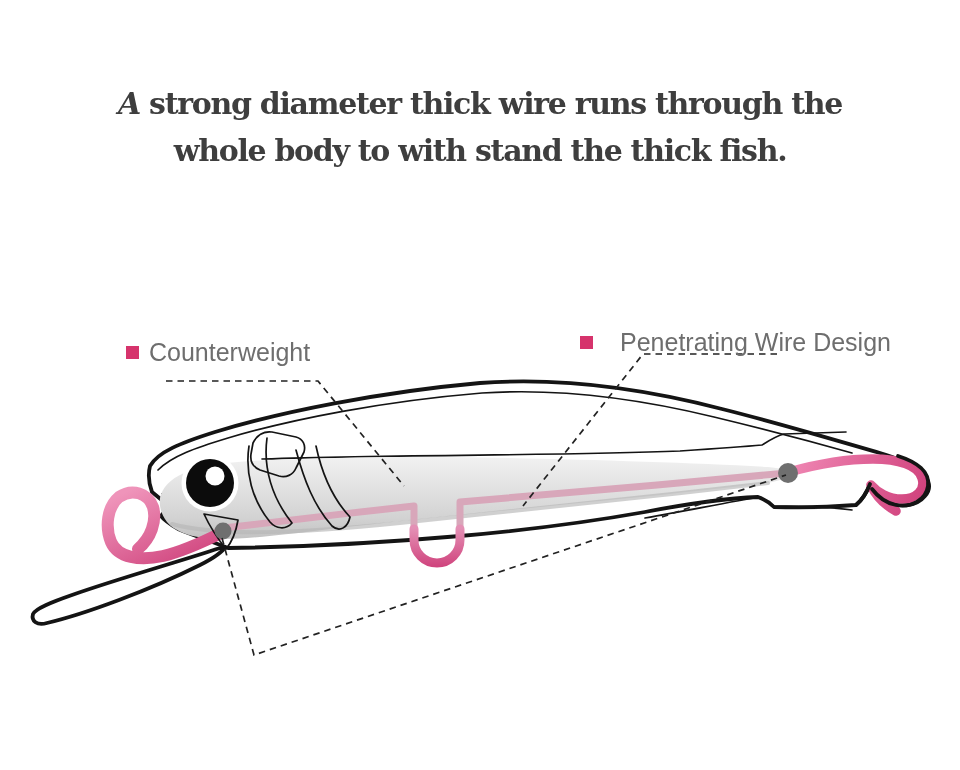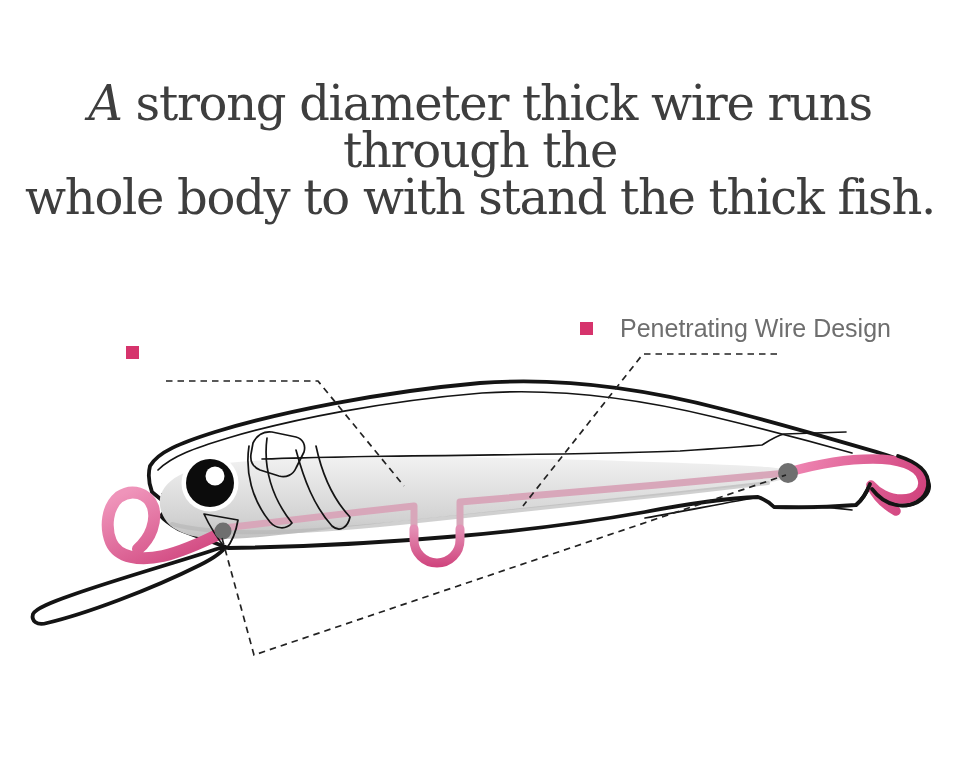--- a/index.html
+++ b/index.html
@@ -6,30 +6,30 @@
     --accent-pink:#d6336c;
     --label-gray:#6e6e6e;
     --title-gray:#3e3e3e;
     --outline-black:#141414;
     --solder-gray:#6f6f6f;
   }
   html,body{margin:0;padding:0;background:#fff;}
   .page{position:relative;width:960px;height:770px;background:#fff;overflow:hidden;
         font-family:"Liberation Sans","DejaVu Sans",sans-serif;}
   .headline{position:absolute;top:80px;left:0;width:960px;text-align:center;
-            font-family:"DejaVu Serif","Liberation Serif",serif;font-weight:400;
-            color:var(--title-gray);font-size:48px;line-height:47px;letter-spacing:-1.3px;}
+            font-family:"DejaVu Serif","Liberation Serif",serif;font-weight:700;
+            color:var(--title-gray);font-size:30px;line-height:47px;letter-spacing:-1.3px;}
   .headline .lead-italic{font-style:italic;}
   .diagram-svg{position:absolute;left:0;top:0;width:960px;height:770px;}
   .callout{position:absolute;display:flex;align-items:flex-start;gap:10px;}
   .bullet{width:13px;height:13px;background:var(--accent-pink);margin-top:7px;flex:0 0 auto;}
   .callout-text{font-size:25px;line-height:27px;color:var(--label-gray);
                 font-family:"Liberation Sans","DejaVu Sans",sans-serif;font-weight:400;}
   .co-counterweight{left:126px;top:339px;}
-  .co-penetrating{left:580px;top:315px;gap:27px;}
+  .co-penetrating{left:580px;top:329px;gap:27px;}
   .co-solder{left:184px;top:671px;}
   
   .ln{fill:none;stroke:var(--outline-black);stroke-width:3.8;stroke-linecap:round;stroke-linejoin:round;}
   .ln-thin{fill:none;stroke:var(--outline-black);stroke-width:1.7;stroke-linecap:round;stroke-linejoin:round;}
   .ln-fill{fill:#ffffff;}
   .dash{fill:none;stroke:#222222;stroke-width:1.7;stroke-dasharray:6.5 5;stroke-linecap:butt;}
   .solder-dot{fill:var(--solder-gray);}
 </style>
 </head>
 <body>
@@ -130,20 +130,21 @@
     <path class="ln" stroke-width="3.6" d="M 898 456 C 917 462 930 472 928 486 C 926 500 911 508 896 505 C 886 503 878 497 872 489"></path>
     <path class="ln" stroke-width="3.6" d="M 856 505 C 862 500 867 492 870 484"></path>
 
     <path class="dash" d="M 166 381 L 318 381 L 404 486"></path>
     <path class="dash" d="M 777 354 L 643 354 L 523 506"></path>
     <path class="dash" d="M 222 538 L 254 655 L 786 475"></path>
   </svg>
 
   <div class="callout co-counterweight">
     <span class="bullet"></span>
+    <span class="callout-text">Counterweight</span>
   </div>
 
   <div class="callout co-penetrating">
     <span class="bullet"></span>
     <span class="callout-text">Penetrating Wire Design</span>
   </div>
 
 
 </div>
 

